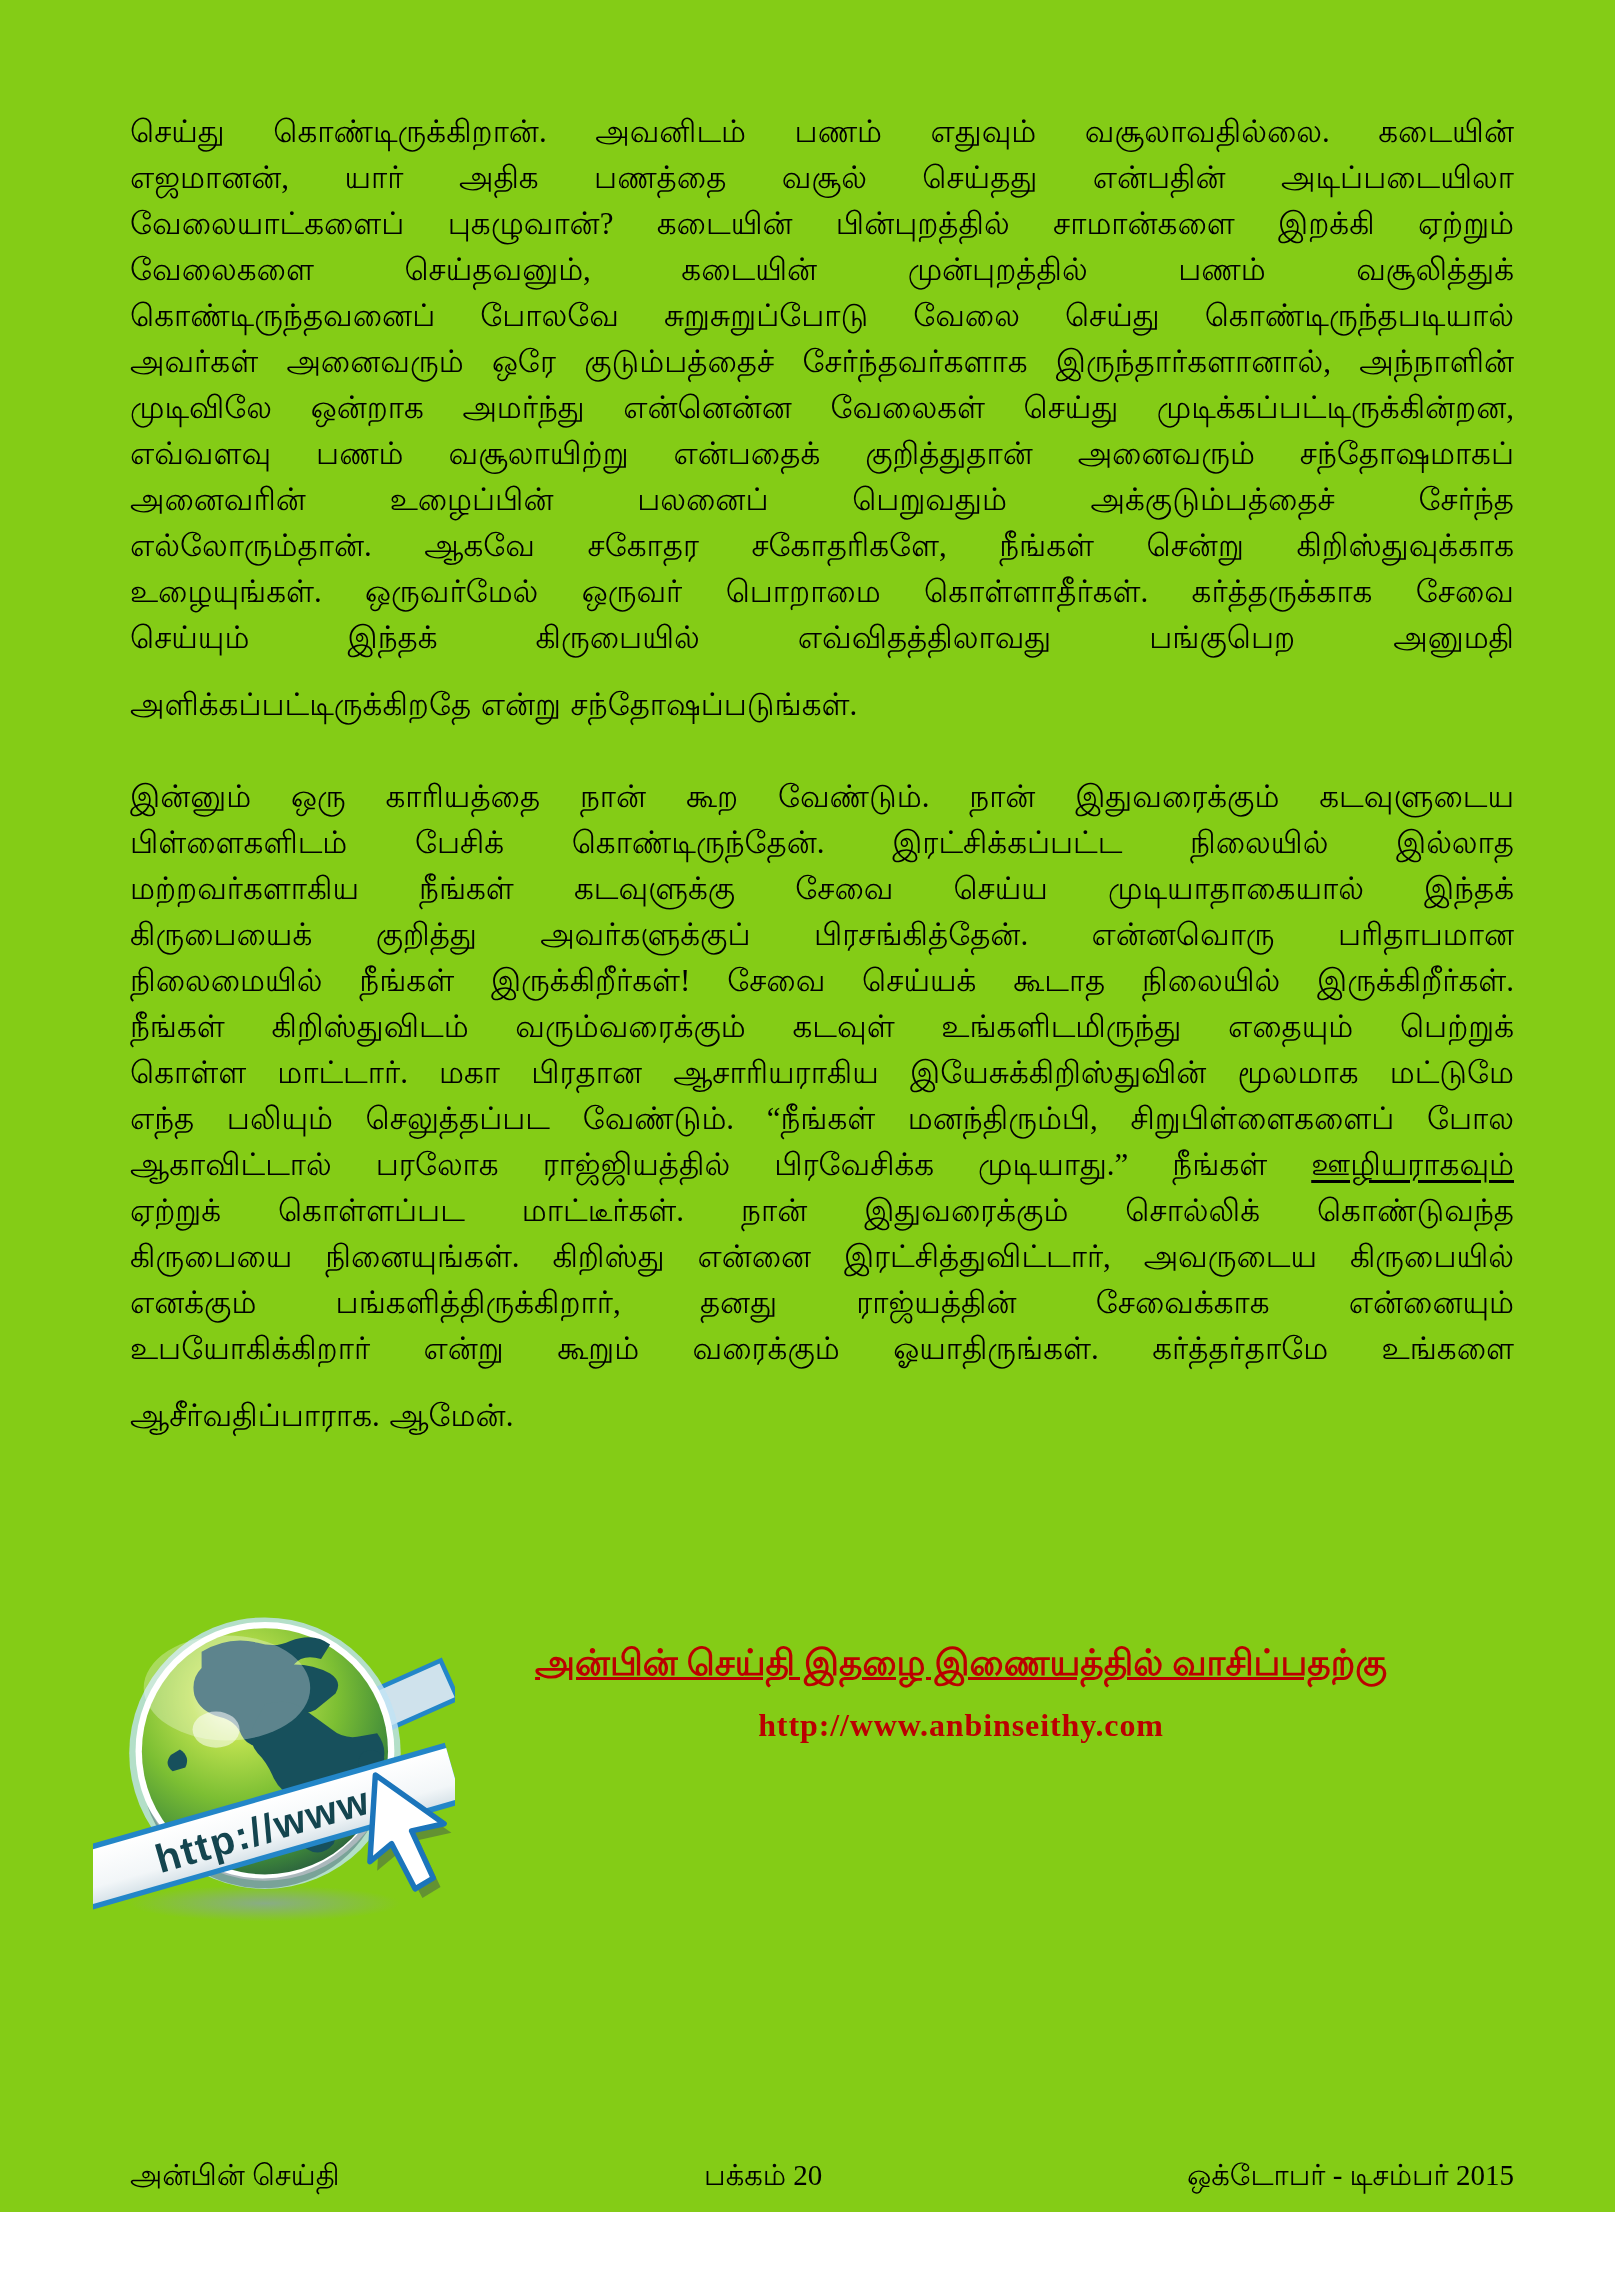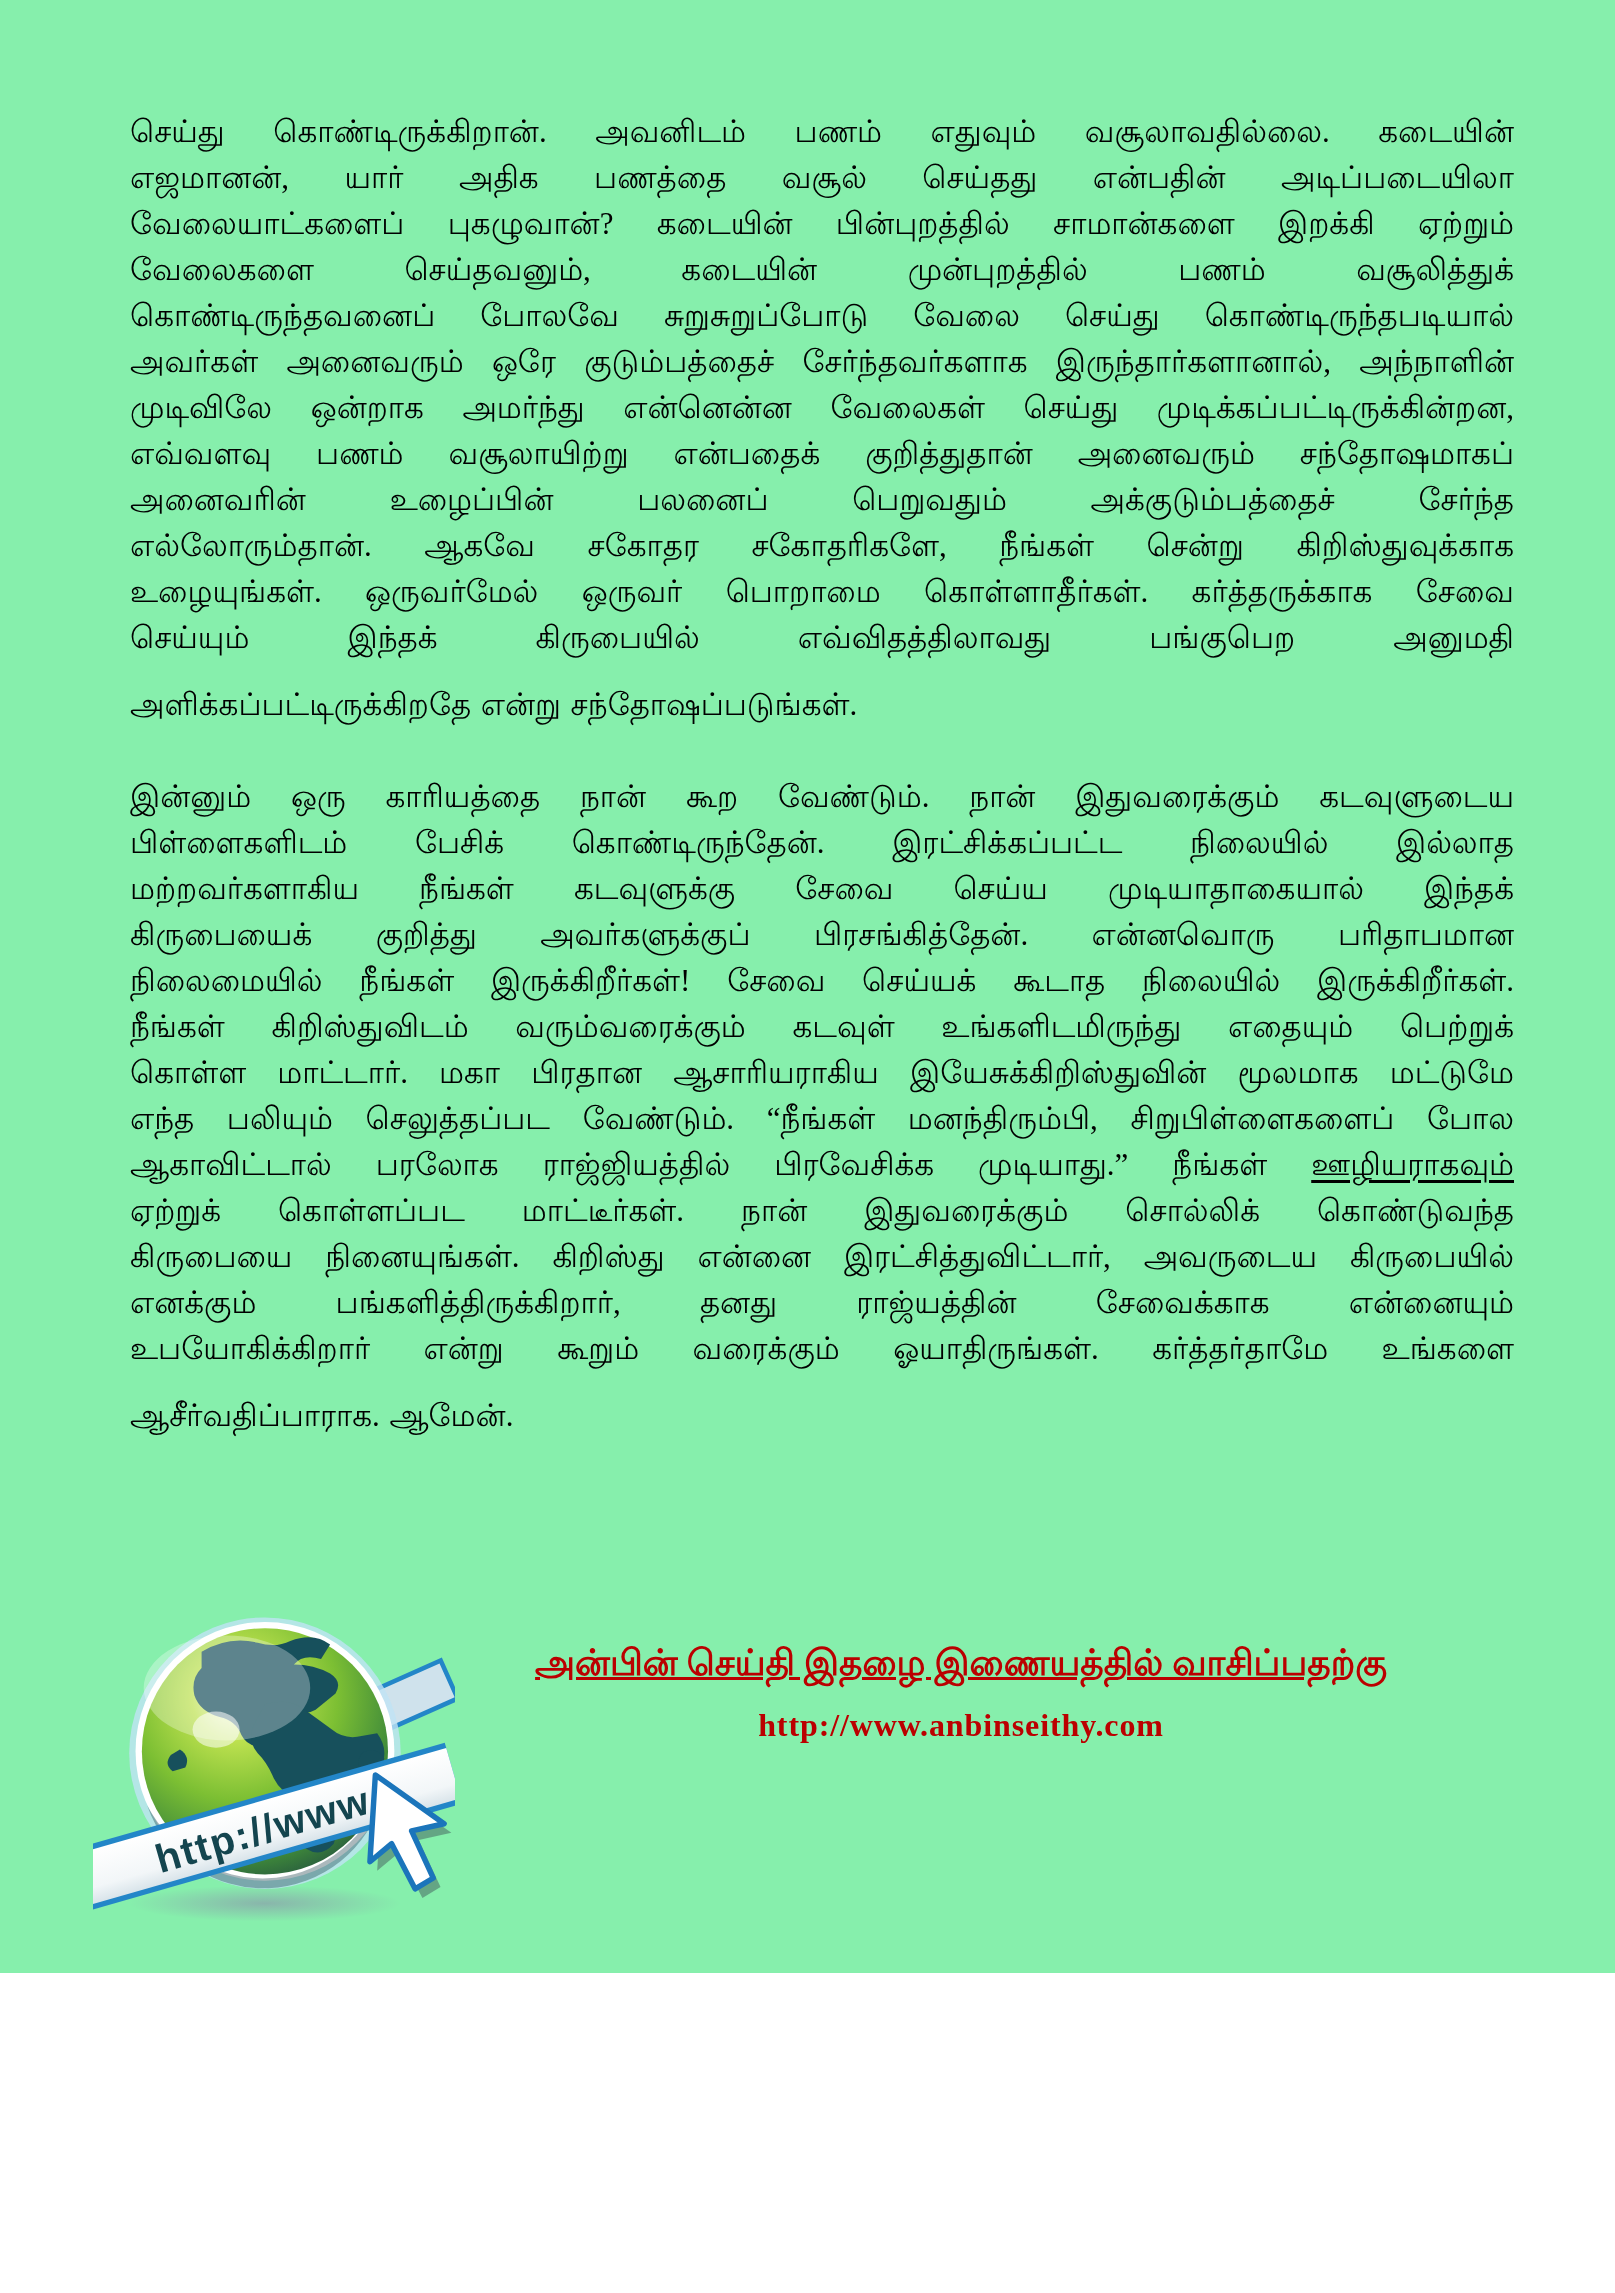--- a/index.html
+++ b/index.html
@@ -1,19 +1,19 @@
 <!DOCTYPE html>
 <html lang="ta" style="font-size:15px"><head>
 <meta charset="utf-8">
 <style>
   html,body{margin:0;padding:0;background:#ffffff;}
   .page{
     position:relative;
-    width:1616px;height:1973px;
-    background:#86efac;
+    width:1616px;height:2212px;
+    background:#84cc16;
     font-family:"Liberation Serif","DejaVu Serif",serif;
     color:#000000;
     overflow:hidden;
   }
   .body-text{
     position:absolute;
     left:130px;right:102px;top:109px;
   }
   .paragraph{margin:0 0 46px 0;}
   .line{
@@ -56,21 +56,20 @@
     font-family:"Liberation Serif","DejaVu Serif",serif;
     letter-spacing:0.9px;
   }
   .footer{
     position:absolute;
     left:130px;right:102px;top:2159px;
     display:flex;
     justify-content:space-between;
     align-items:flex-end;
     font-size:29px;
-    font-weight:bold;
   }
   .footer .f-item{color:#000;}
 </style>
 </head>
 <body>
 
 <div class="page">
 
   <div class="body-text" id="body-text">
       <div class="paragraph">

